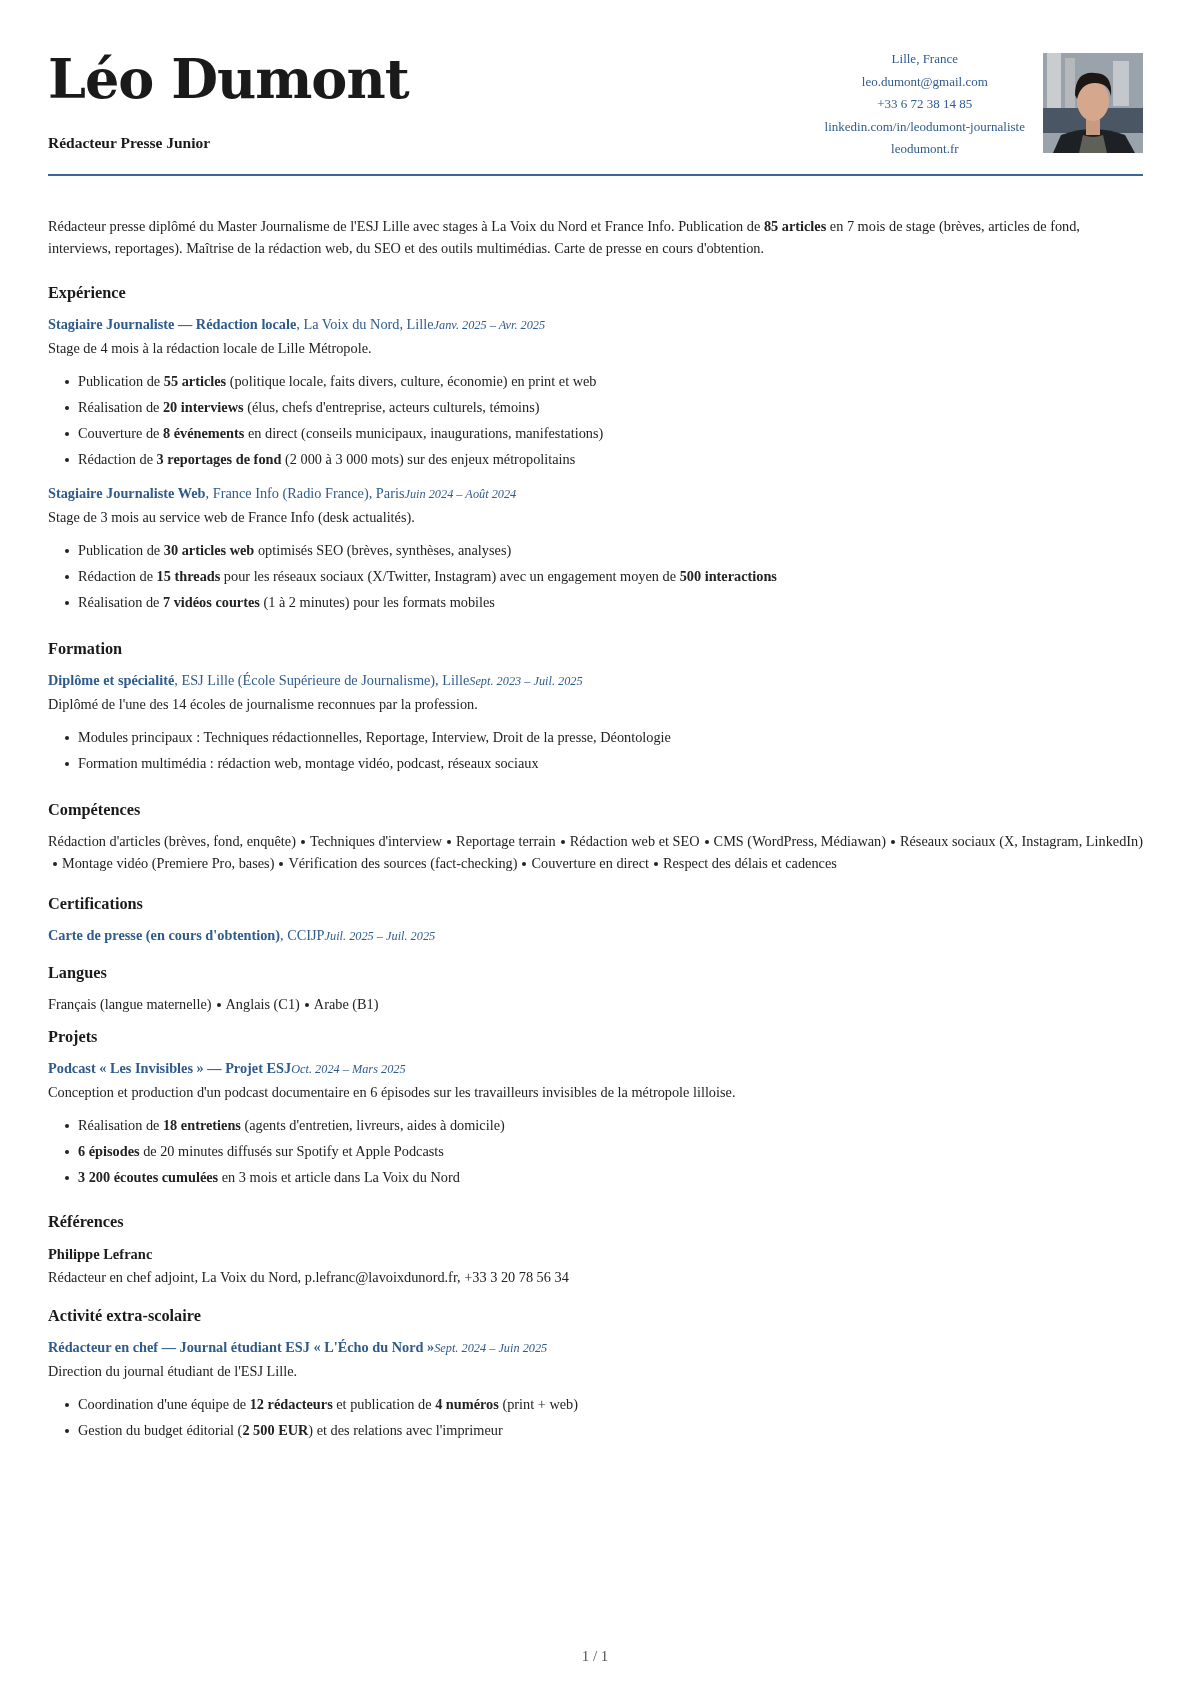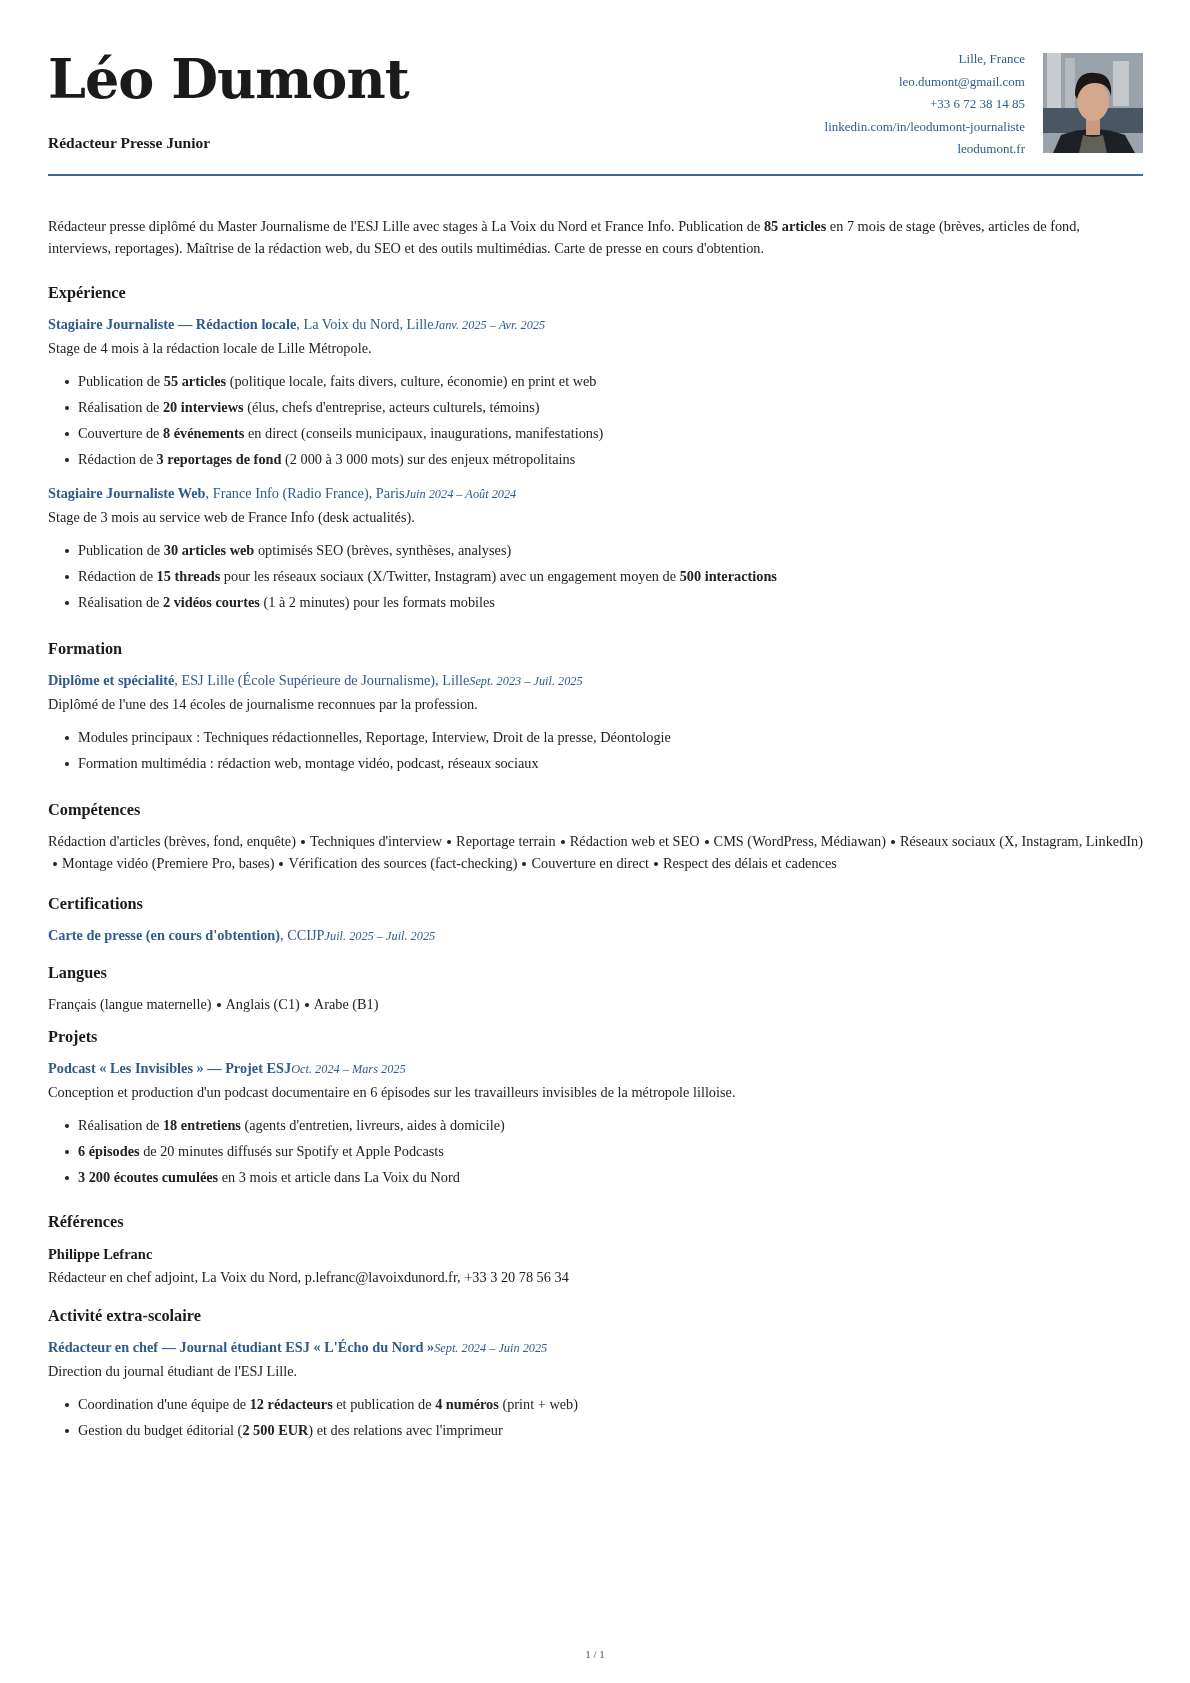--- a/index.html
+++ b/index.html
@@ -27,21 +27,21 @@
     position: absolute; left: 0; top: 134px;
     font-family: "Liberation Serif", serif;
     font-weight: bold; font-size: 15.5px; color: #1a1a1a;
   }
   .contact {
     position: absolute; right: 118px; top: 48px;
     text-align: right;
     font-family: "Liberation Serif", serif;
     font-size: 13px; color: #2f5b8c; line-height: 22.5px;
   }
-  .contact div { white-space: nowrap; }
+  .contact div { white-space: nowrap; text-align: center; }
   .photo {
     position: absolute; right: 0; top: 53px;
     width: 100px; height: 100px; overflow: hidden;
     background: linear-gradient(180deg, #a9b1b9 0%, #8d969e 45%, #3f4a55 70%, #1f2329 100%);
   }
   .photo svg { display: block; }
   .rule {
     position: absolute; left: 0; top: 174px; width: 1095px; height: 2px;
     background: #3c6699;
   }
@@ -81,21 +81,21 @@
     width: 4px; height: 4px; border-radius: 50%; background: #222;
   }
   .plain-text {
     font-family: "Liberation Serif", serif; font-size: 14.3px; color: #222; line-height: 22px;
   }
   .sep { display: inline-block; width: 4px; height: 4px; border-radius: 50%;
          background: #222; vertical-align: middle; margin: 0 5px 2px 5px; }
   .ref-name { font-family: "Liberation Serif", serif; font-weight: bold; font-size: 14.5px; line-height: 24px; }
   .footer {
     position: absolute; left: 0; right: 0; top: 1648px; text-align: center;
-    font-family: "Liberation Serif", serif; font-size: 11px; color: #555;
+    font-family: "Liberation Serif", serif; font-size: 15px; color: #555;
   }
 </style>
 </head>
 <body>
 
 <div class="page">
 
   <div class="header">
     <div class="name">Léo Dumont</div>
     <div class="job-title">Rédacteur Presse Junior</div>
@@ -145,21 +145,21 @@
       </div>
       <div class="entry">
         <div class="entry-head">
           <span><span class="role">Stagiaire Journaliste Web</span><span>, France Info (Radio France), Paris</span></span>
           <span class="entry-date">Juin 2024 – Août 2024</span>
         </div>
         <div class="entry-desc">Stage de 3 mois au service web de France Info (desk actualités).</div>
         <ul class="bullets">
           <li><span>Publication de </span><span class="bold">30 articles web</span><span> optimisés SEO (brèves, synthèses, analyses)</span></li>
           <li><span>Rédaction de </span><span class="bold">15 threads</span><span> pour les réseaux sociaux (X/Twitter, Instagram) avec un engagement moyen de </span><span class="bold">500 interactions</span></li>
-          <li><span>Réalisation de </span><span class="bold">2 vidéos courtes</span><span> (1 à 2 minutes) pour les formats mobiles</span></li>
+          <li><span>Réalisation de </span><span class="bold">7 vidéos courtes</span><span> (1 à 2 minutes) pour les formats mobiles</span></li>
         </ul>
       </div>
     </div>
 
   <div class="section-title">Formation</div>
   <div>
       <div class="entry">
         <div class="entry-head">
           <span><span class="role">Diplôme et spécialité</span><span>, ESJ Lille (École Supérieure de Journalisme), Lille</span></span>
           <span class="entry-date">Sept. 2023 – Juil. 2025</span>

